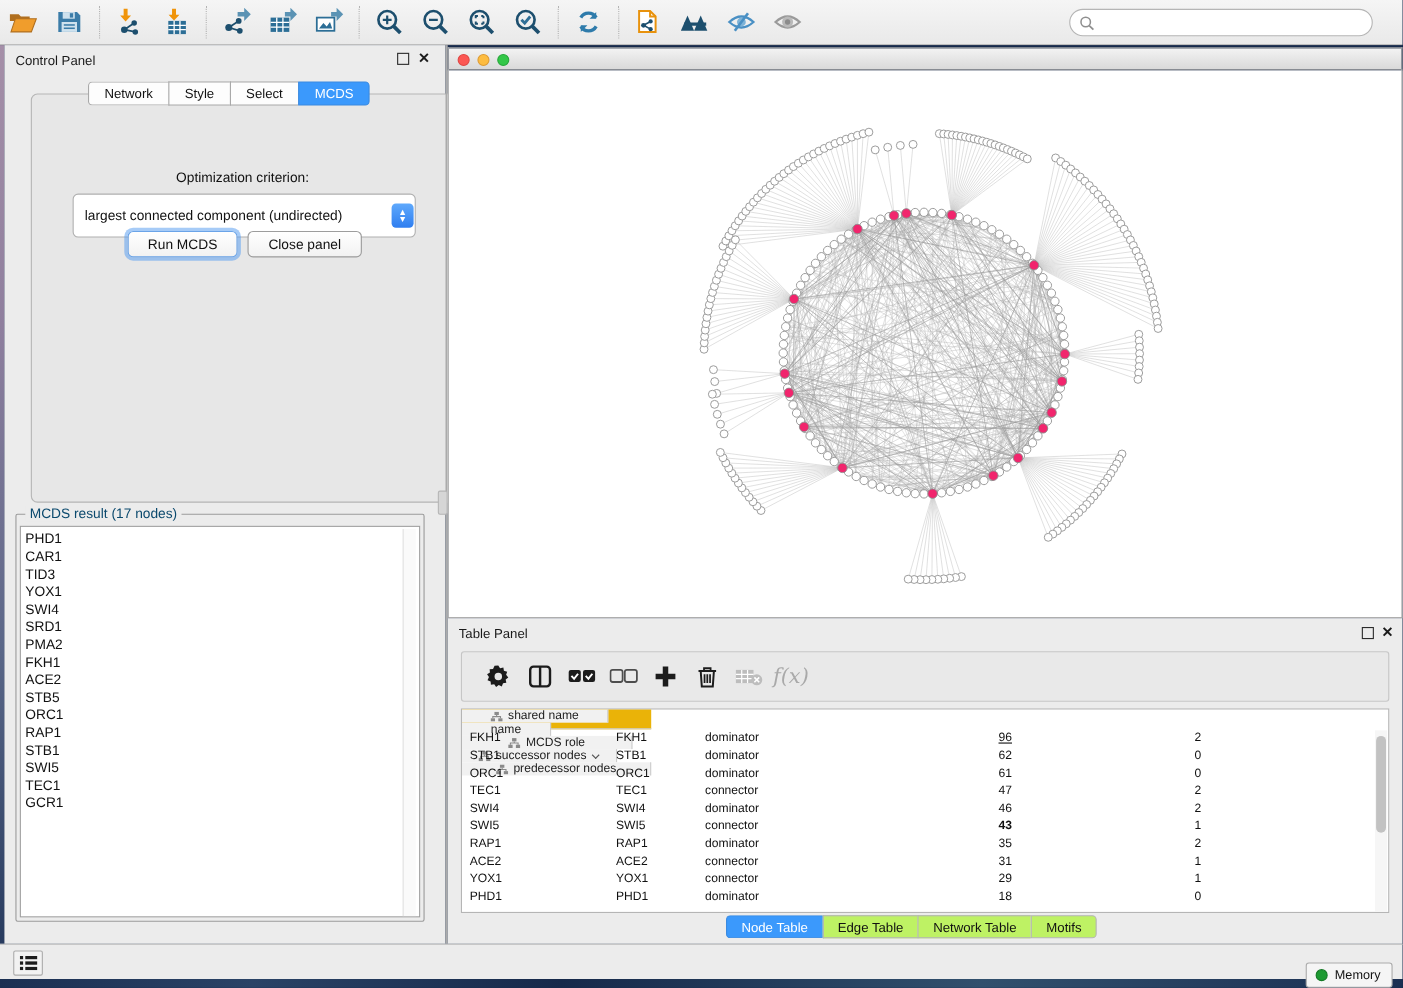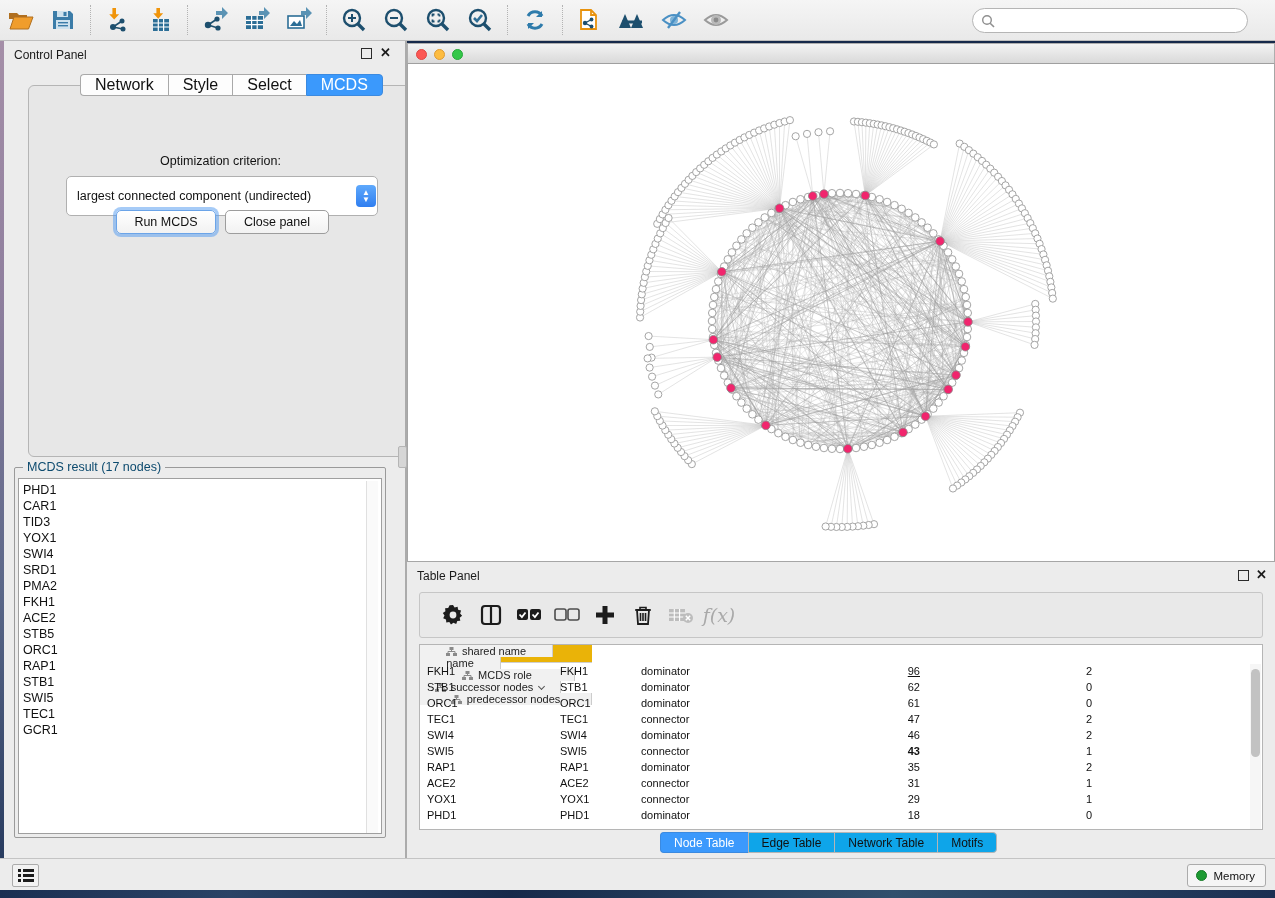--- a/index.html
+++ b/index.html
@@ -25,21 +25,21 @@
 
   
   .control-panel { position:absolute; left:4px; top:41px; width:401px; height:817px; background:#ececec; }
   .cp-header { position:absolute; left:0; top:0; width:100%; height:26px; }
   .cp-title { position:absolute; left:10px; top:7px; font-size:12px; color:#1a1a1a; }
   .panel-float { position:absolute; width:11px; height:11px; border:1.5px solid #2b2b2b; top:7px; }
   .panel-close { position:absolute; top:4px; font-size:13px; font-weight:bold; color:#1a1a1a; }
   .cp-header .panel-float { left:357px; } .cp-header .panel-close { left:376px; }
 
   .cp-tabs { position:absolute; left:76px; top:33px; display:flex; z-index:3; }
-  .cp-tab { height:22px; padding:0 14px; display:flex; align-items:center; font-size:16px;
+  .cp-tab { height:22px; padding:0 14px; display:flex; align-items:center; font-size:12px;
     background:#fdfdfd; border:1px solid #a9a9a9; border-right:none; color:#111; }
   .cp-tab:first-child { border-radius:4px 0 0 4px; }
   .cp-tab:last-child { border-right:1px solid #a9a9a9; border-radius:0 4px 4px 0; }
   .cp-tab.active { background:#3b99fc; color:#fff; border-color:#3b8ae0; }
 
   .cp-inner { position:absolute; left:24px; top:44px; width:385px; height:372px;
     background:#e7e7e7; border:1px solid #b5b5b5; border-radius:6px; }
   .opt-label { position:absolute; left:0; top:68px; width:100%; text-align:center; font-size:12.5px; color:#111; }
   .dropdown { position:absolute; left:37px; top:90px; width:312px; height:40px; background:#fff;
     border:1px solid #b0b0b0; border-radius:5px; display:flex; align-items:center; }
@@ -97,30 +97,30 @@
     border-right:1.4px solid #555; border-bottom:1.4px solid #555; transform:rotate(45deg); }
   .nt-body { position:absolute; left:0; top:18px; width:832px; }
   .nt-row { display:flex; height:16px; }
   .nt-cell { font-size:11px; color:#111; display:flex; align-items:center; }
   .nt-cell.num { justify-content:flex-end; }
   .nt-scroll { position:absolute; right:1px; top:19px; width:11px; height:165px; background:#f6f6f6; }
   .nt-thumb { position:absolute; left:1px; top:5px; width:9px; height:88px; background:#c2c2c2; border-radius:5px; }
 
   .tp-tabs { position:absolute; left:253px; top:270px; display:flex; z-index:2; }
   .tp-tab { height:21px; padding:0 13px; display:flex; align-items:center; font-size:12px;
-    background:#0ea5e9; border:1px solid #b5b5b5; border-right:none; color:#111; }
+    background:#bef264; border:1px solid #b5b5b5; border-right:none; color:#111; }
   .tp-tab:first-child { border-radius:4px 0 0 4px; }
   .tp-tab:last-child { border-right:1px solid #b5b5b5; border-radius:0 4px 4px 0; }
   .tp-tab.active { background:#3b99fc; color:#fff; border-color:#3b8ae0; }
 
   
   .statusbar { position:absolute; left:0; top:858px; width:1275px; height:32px; background:#ececec; border-top:1px solid #c4c4c4; }
   .list-btn { position:absolute; left:12px; top:5px; width:27px; height:23px; background:#f2f2f2;
     border:1px solid #ababab; border-radius:2px; display:flex; align-items:center; justify-content:center; }
-  .memory-btn { position:absolute; right:9px; top:5px; height:23px; padding:0 10px 0 8px; background:#f5f5f5;
+  .memory-btn { position:absolute; right:9px; top:16px; height:23px; padding:0 10px 0 8px; background:#f5f5f5;
     border:1px solid #ababab; border-radius:3px; display:flex; align-items:center; gap:6px; font-size:11.5px; color:#111; }
   .mem-dot { width:11px; height:11px; border-radius:50%; background:#1d9a32; border:1px solid #157a26; }
 </style>
 </head>
 <body>
 
 <div class="app">
 
   <div class="wall-left"></div>
   <div class="wall-bottom"></div>

